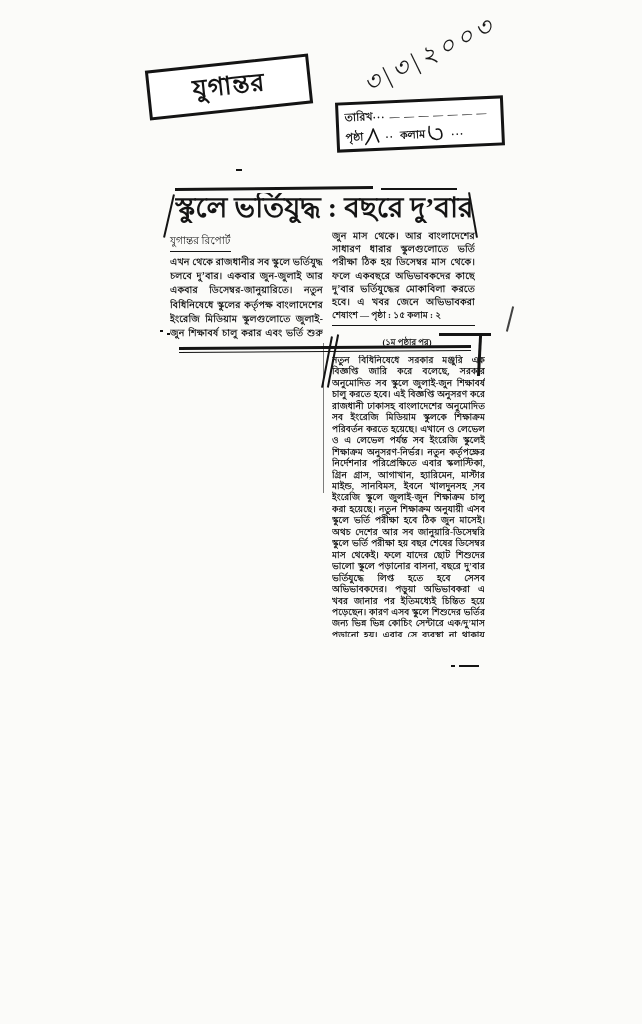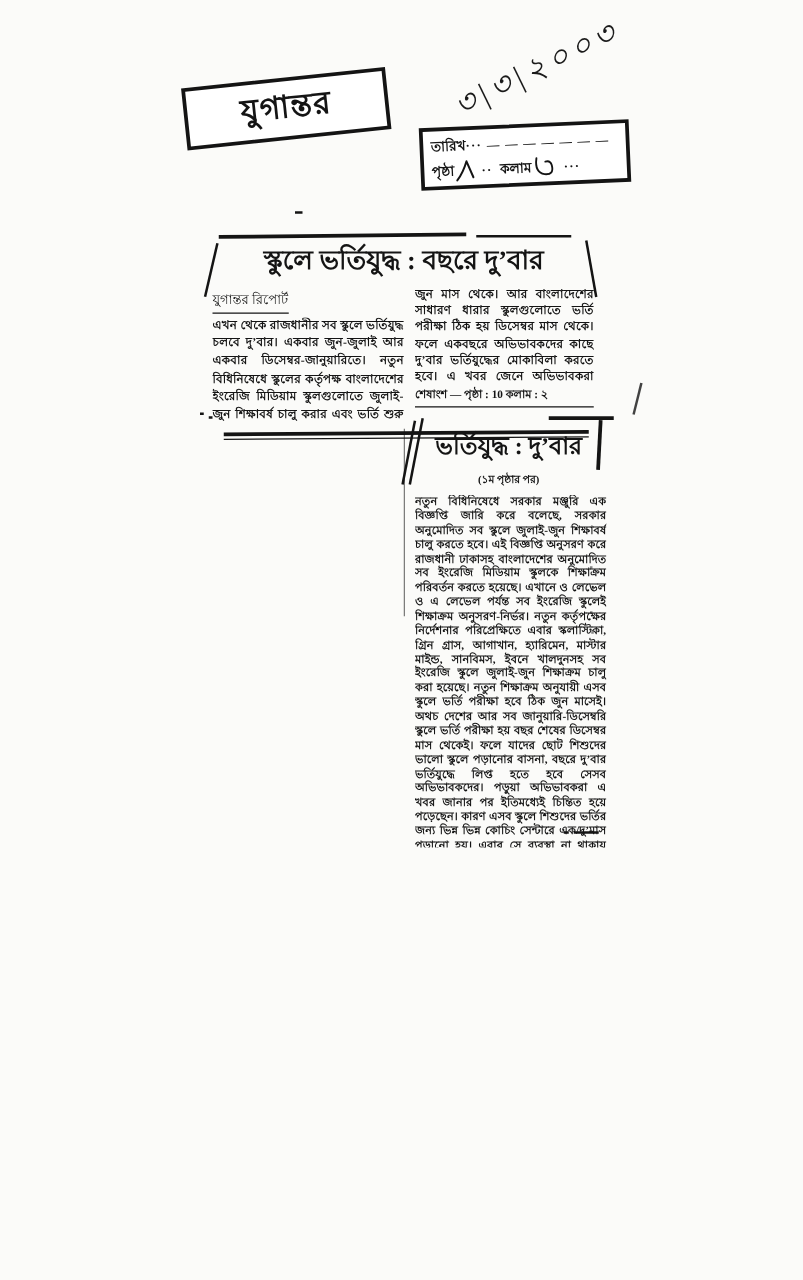--- a/index.html
+++ b/index.html
@@ -39,21 +39,21 @@
   .ref-dots{letter-spacing:1px;font-size:10px;}
 
   
   .clip1{left:167px;top:187px;width:308px;}
   .clip1-topline1{left:8px;top:0;width:198px;height:3px;transform:rotate(-0.6deg);}
   .clip1-topline2{left:214px;top:1px;width:76px;height:2px;}
   .clip1-slant-l{left:1px;top:7px;width:2px;height:44px;transform:rotate(13deg);}
   .clip1-slant-r{right:1px;top:5px;width:2px;height:46px;transform:rotate(-10deg);}
   .clip1-headline{
     margin:6px 4px 0 8px;text-align:center;font-weight:bold;
-    font-size:21px;line-height:30px;white-space:nowrap;overflow:hidden;
+    font-size:28px;line-height:30px;white-space:nowrap;overflow:hidden;
   }
   .clip1-cols{display:flex;gap:9px;margin-top:7px;padding-left:3px;}
   .colL{width:153px;}
   .colR{width:143px;}
   .byline{
     font-size:10.5px;font-weight:normal;display:inline-block;
     border-bottom:1.5px solid #141414;padding-bottom:1px;margin-bottom:3px;
   }
   .newsbody{
     font-size:9.5px;line-height:14.2px;text-align:justify;
@@ -138,35 +138,34 @@
 
   <div class="clip1-headline">স্কুলে ভর্তিযুদ্ধ : বছরে দু’বার</div>
 
   <div class="clip1-cols">
     <div class="colL">
       <span class="byline">যুগান্তর রিপোর্ট</span>
       <p class="newsbody">এখন থেকে রাজধানীর সব স্কুলে ভর্তিযুদ্ধ চলবে দু’বার। একবার জুন-জুলাই আর একবার ডিসেম্বর-জানুয়ারিতে। নতুন বিধিনিষেধে স্কুলের কর্তৃপক্ষ বাংলাদেশের ইংরেজি মিডিয়াম স্কুলগুলোতে জুলাই-জুন শিক্ষাবর্ষ চালু করার এবং ভর্তি শুরু হয়ে যাবে জুন</p>
     </div>
     <div class="colR">
       <p class="newsbody">জুন মাস থেকে। আর বাংলাদেশের সাধারণ ধারার স্কুলগুলোতে ভর্তি পরীক্ষা ঠিক হয় ডিসেম্বর মাস থেকে। ফলে একবছরে অভিভাবকদের কাছে দু’বার ভর্তিযুদ্ধের মোকাবিলা করতে হবে। এ খবর জেনে অভিভাবকরা ইতিমধ্যেই চিন্তিত হয়ে পড়েছেন।</p>
-      <div class="jump-line">শেষাংশ — পৃষ্ঠা : 10 কলাম : ২</div>
+      <div class="jump-line">শেষাংশ — পৃষ্ঠা : ১৫ কলাম : ২</div>
     </div>
   </div>
 
   <div class="clip1-bottomrule"></div>
 </div>
 
 <div class="abs clip2">
   <div class="abs ink clip2-topline"></div>
   <div class="abs ink clip2-right-edge"></div>
   <div class="abs ink clip2-slant1"></div>
   <div class="abs ink clip2-slant2"></div>
   <div class="abs ink clip2-left-edge"></div>
 
-  <div class="clip2-headline">ভর্তিযুদ্ধ : দু’বার</div>
   <div class="clip2-subtitle">(১ম পৃষ্ঠার পর)</div>
   <p class="clip2-body">নতুন বিধিনিষেধে সরকার মঞ্জুরি এক বিজ্ঞপ্তি জারি করে বলেছে, সরকার অনুমোদিত সব স্কুলে জুলাই-জুন শিক্ষাবর্ষ চালু করতে হবে। এই বিজ্ঞপ্তি অনুসরণ করে রাজধানী ঢাকাসহ বাংলাদেশের অনুমোদিত সব ইংরেজি মিডিয়াম স্কুলকে শিক্ষাক্রম পরিবর্তন করতে হয়েছে। এখানে ও লেভেল ও এ লেভেল পর্যন্ত সব ইংরেজি স্কুলেই শিক্ষাক্রম অনুসরণ-নির্ভর। নতুন কর্তৃপক্ষের নির্দেশনার পরিপ্রেক্ষিতে এবার স্কলাস্টিকা, গ্রিন গ্রাস, আগাখান, হ্যারিমেন, মাস্টার মাইন্ড, সানবিমস, ইবনে খালদুনসহ সব ইংরেজি স্কুলে জুলাই-জুন শিক্ষাক্রম চালু করা হয়েছে। নতুন শিক্ষাক্রম অনুযায়ী এসব স্কুলে ভর্তি পরীক্ষা হবে ঠিক জুন মাসেই। অথচ দেশের আর সব জানুয়ারি-ডিসেম্বরি স্কুলে ভর্তি পরীক্ষা হয় বছর শেষের ডিসেম্বর মাস থেকেই। ফলে যাদের ছোট শিশুদের ভালো স্কুলে পড়ানোর বাসনা, বছরে দু’বার ভর্তিযুদ্ধে লিপ্ত হতে হবে সেসব অভিভাবকদের। পড়ুয়া অভিভাবকরা এ খবর জানার পর ইতিমধ্যেই চিন্তিত হয়ে পড়েছেন। কারণ এসব স্কুলে শিশুদের ভর্তির জন্য ভিন্ন ভিন্ন কোচিং সেন্টারে এক/দু’মাস পড়ানো হয়। এবার সে ব্যবস্থা না থাকায় অভিভাবকরা দুশ্চিন্তায় পড়েছেন।</p>
 
   <div class="abs ink clip2-enddash"></div>
   <div class="abs ink clip2-enddot"></div>
 
   <div class="abs ink margin-dot" style="right:17px;top:120px;"></div>
   <div class="abs ink margin-dot" style="right:16px;top:137px;"></div>
   <div class="abs ink margin-dot" style="right:17px;top:156px;"></div>
   <div class="abs ink margin-dot" style="right:16px;top:172px;"></div>

